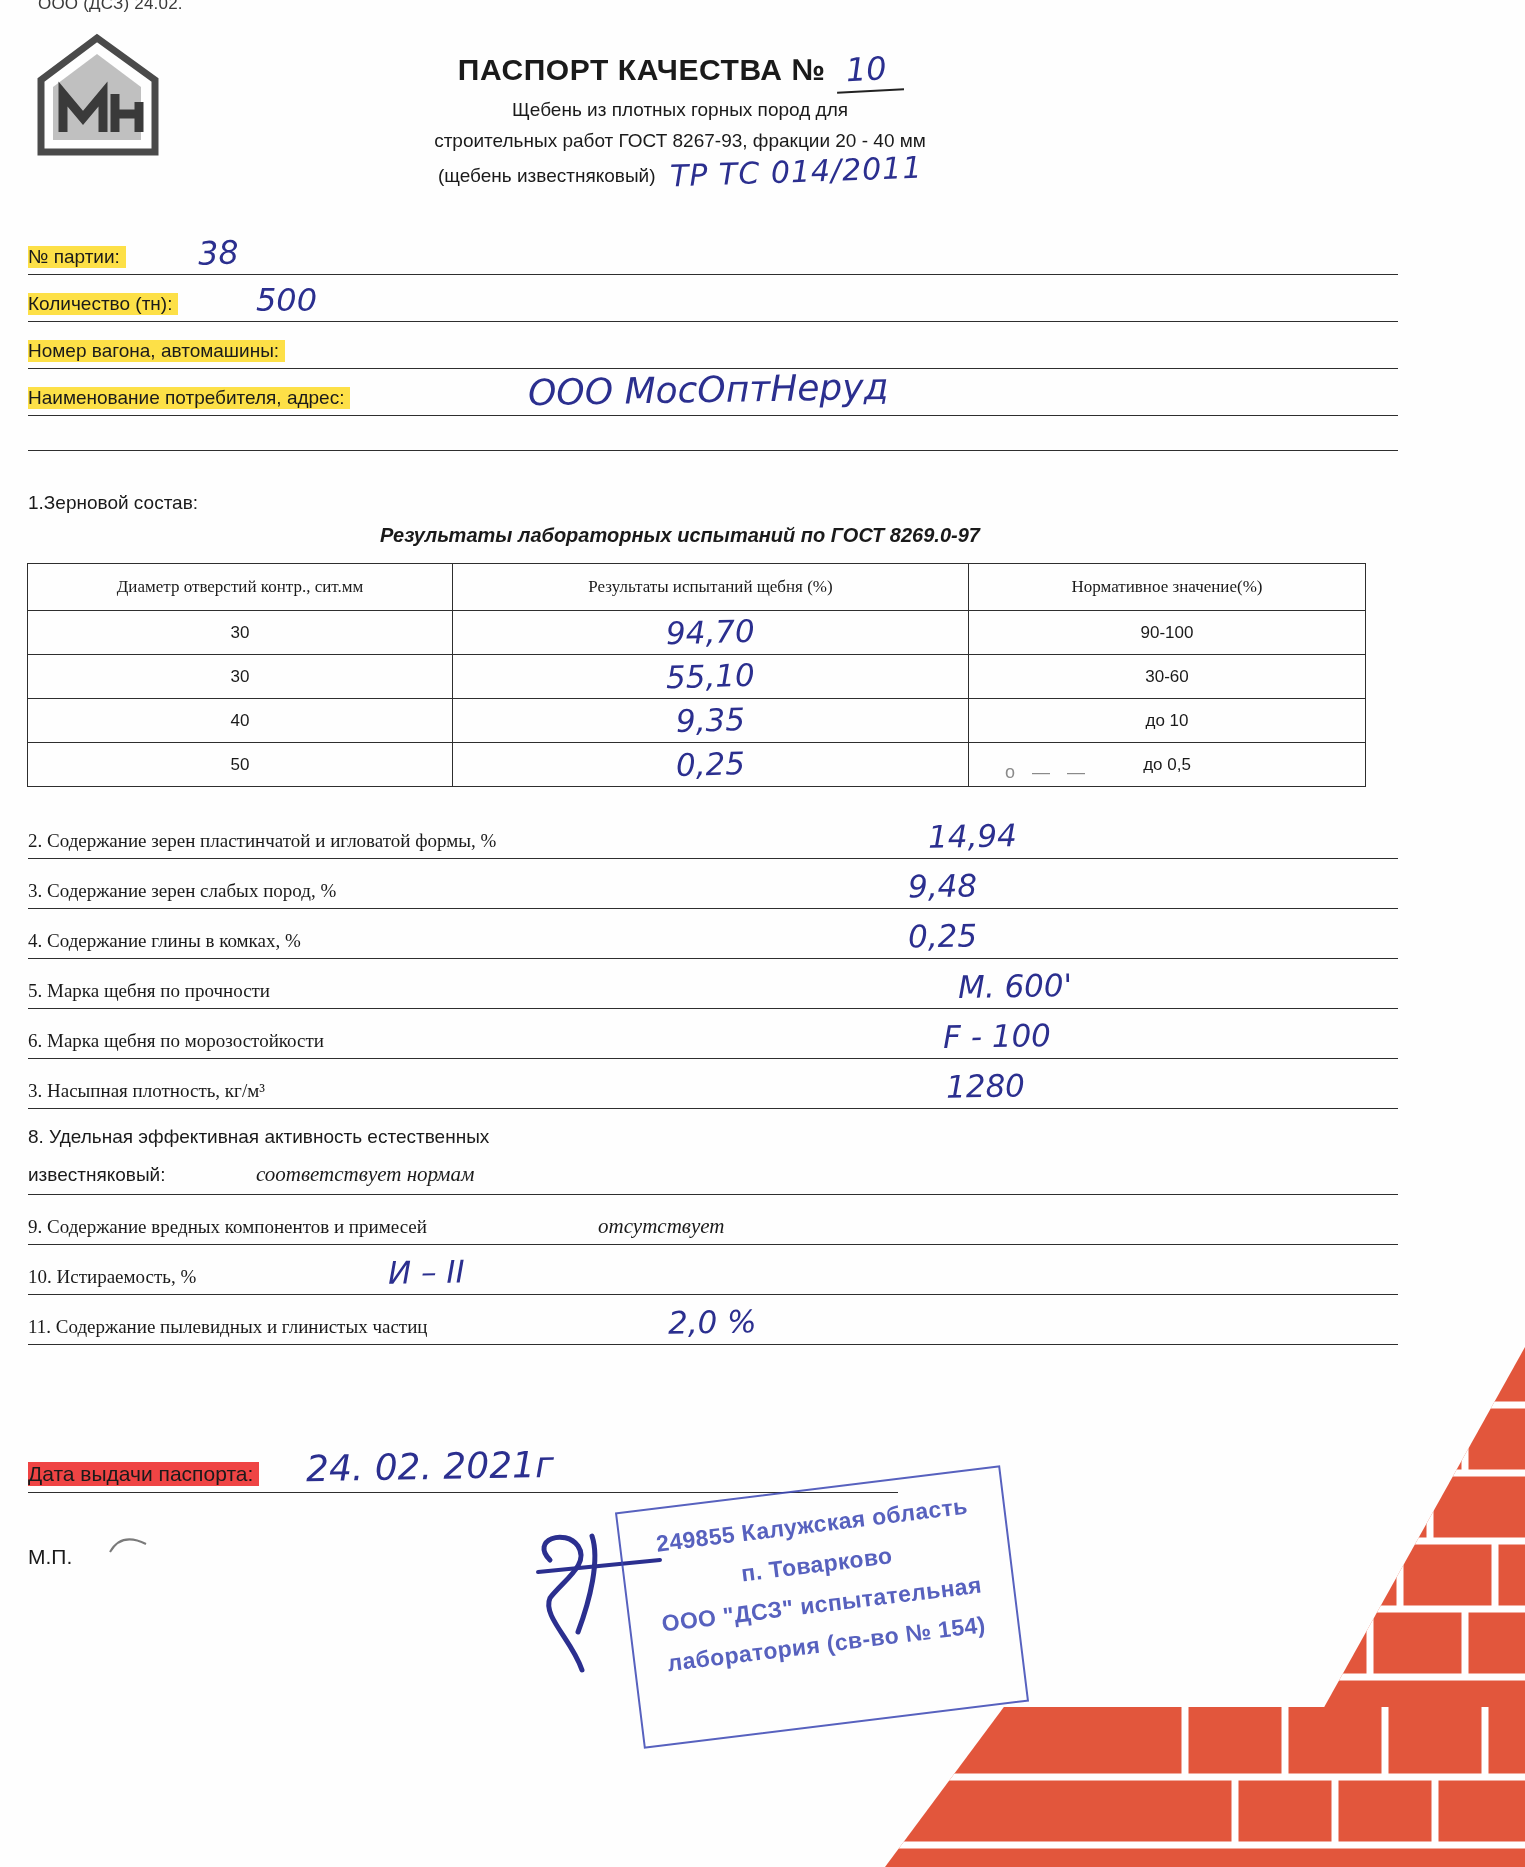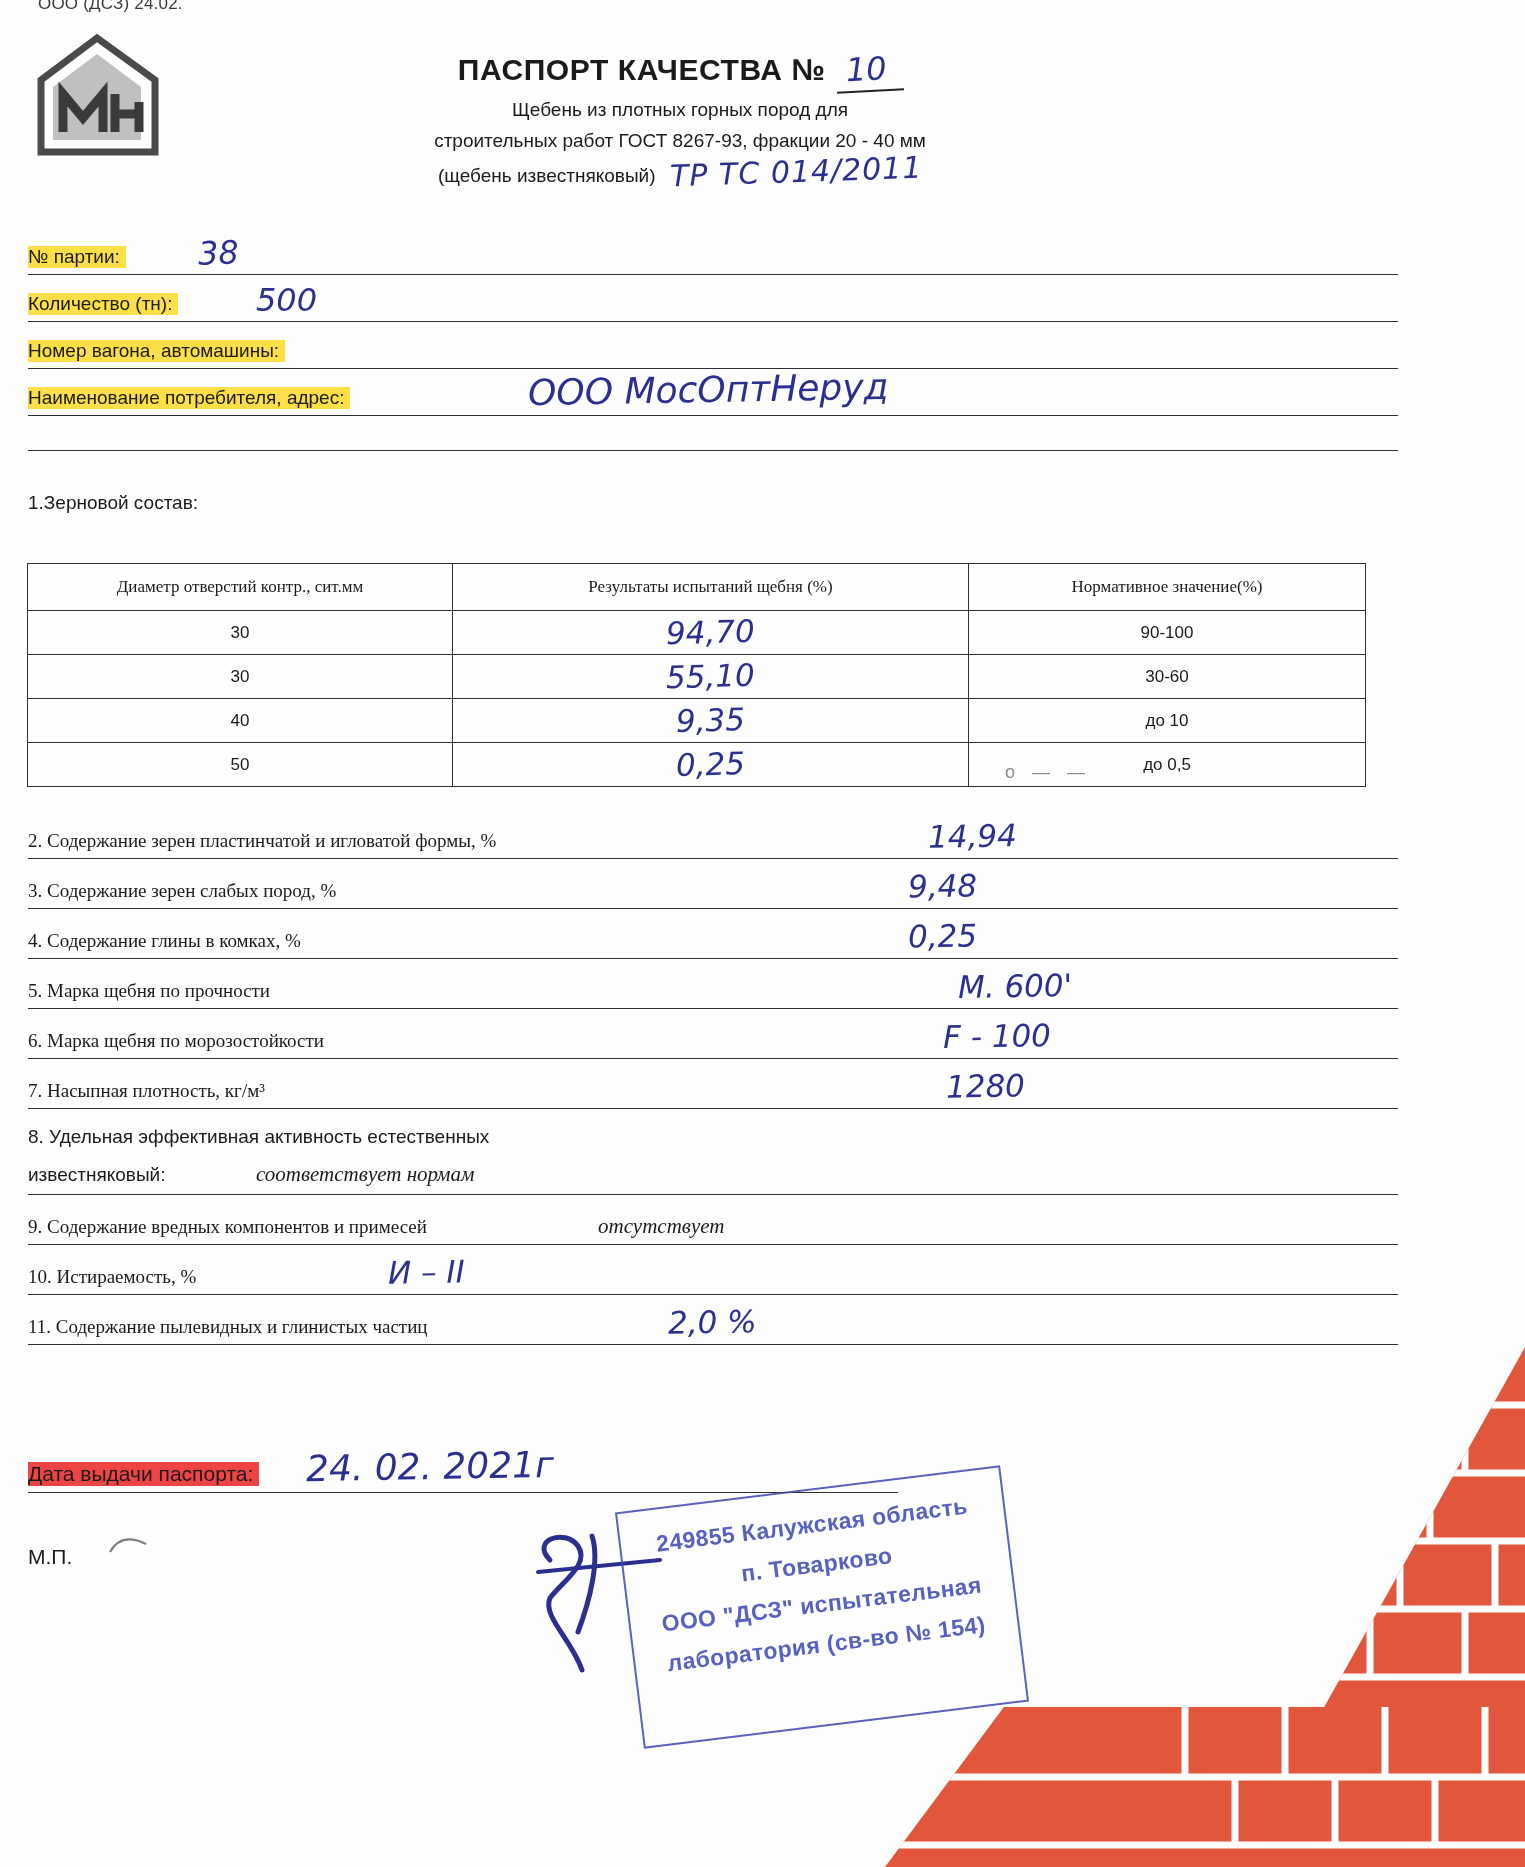--- a/index.html
+++ b/index.html
@@ -431,20 +431,21 @@
     <div class="field-row">
       <span class="field-label">Наименование потребителя, адрес:</span>
       <span class="field-value v-cons">ООО  МосОптНеруд</span>
       <span class="field-line"></span>
     </div>
   </div>
 
   <div class="blank-line"></div>
 
   <div class="sec1-label">1.Зерновой состав:</div>
+  <div class="lab-results-title">Результаты лабораторных испытаний по ГОСТ 8269.0-97</div>
 
   <table class="grain">
     <colgroup>
         <col class="c1">
         <col class="c2">
         <col class="c3">
       </colgroup>
     <thead>
       <tr>
         <th>Диаметр отверстий контр., сит.мм</th>
@@ -504,21 +505,21 @@
       <span class="item-line"></span>
     </div>
 
     <div class="item-row">
       <span class="item-label">6. Марка щебня по морозостойкости</span>
       <span class="item-value" style="left:915px">F - 100</span>
       <span class="item-line"></span>
     </div>
 
     <div class="item-row">
-      <span class="item-label">7. Насыпная плотность, кг/м³</span>
+      <span class="item-label">3. Насыпная плотность, кг/м³</span>
       <span class="item-value" style="left:918px">1280</span>
       <span class="item-line"></span>
     </div>
 
     <div class="two-line-label">
       <span class="l-a">8. Удельная эффективная активность естественных</span>
       <span class="l-b">известняковый:</span>
       <span class="val-b">соответствует нормам</span>
       <span class="line-b"></span>
     </div>

